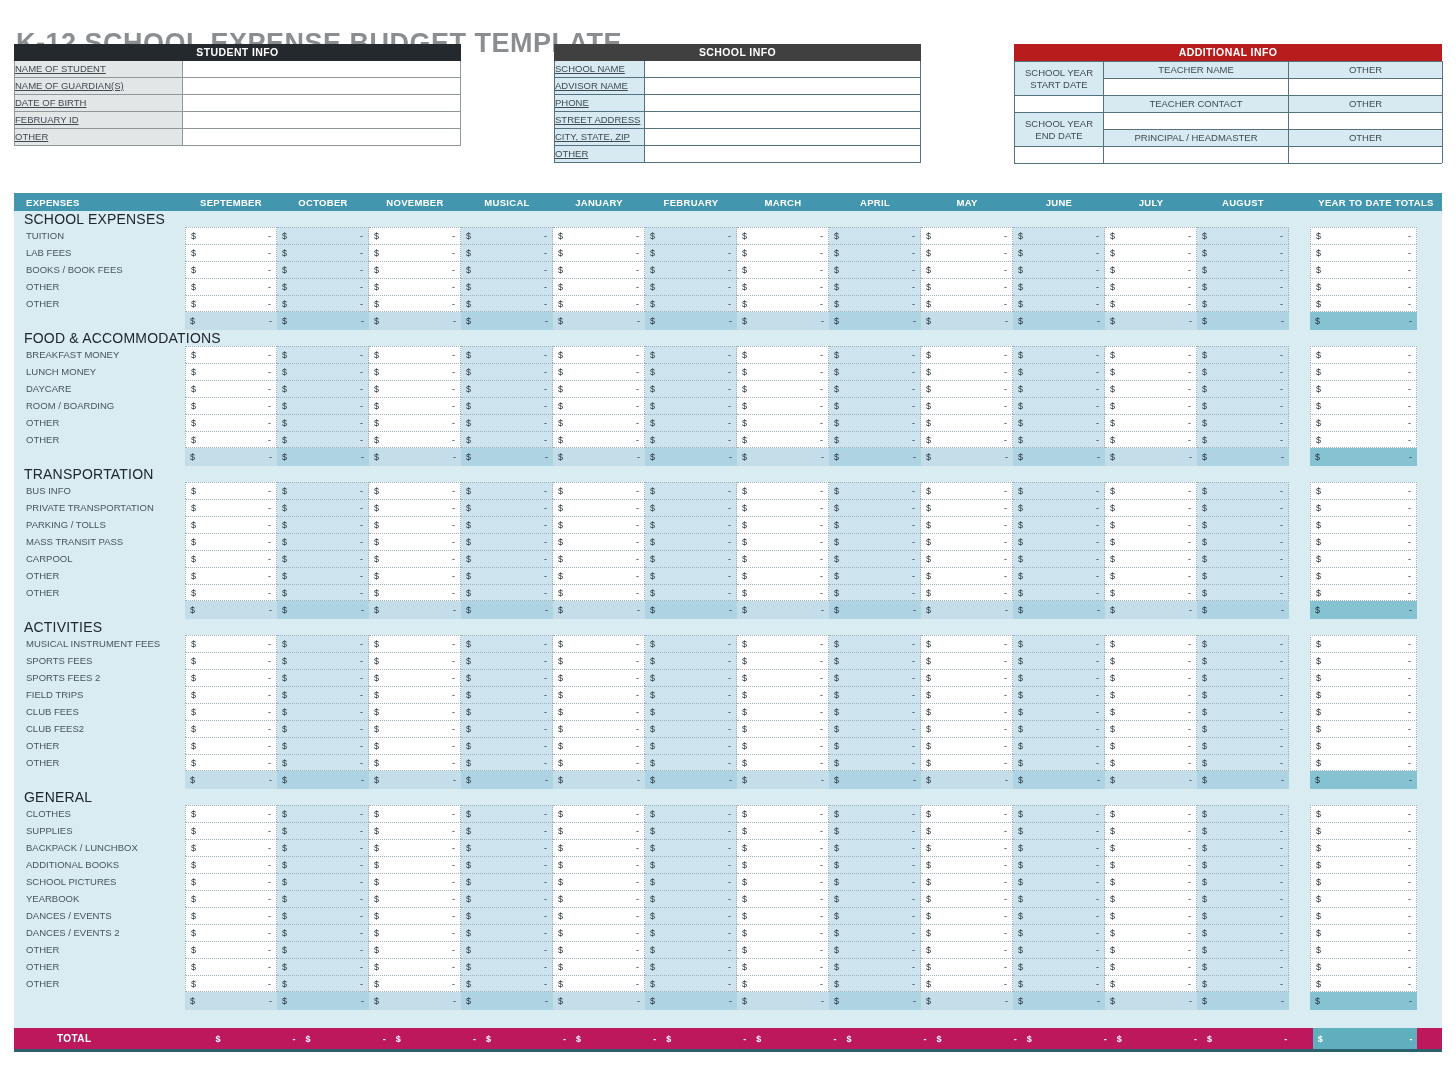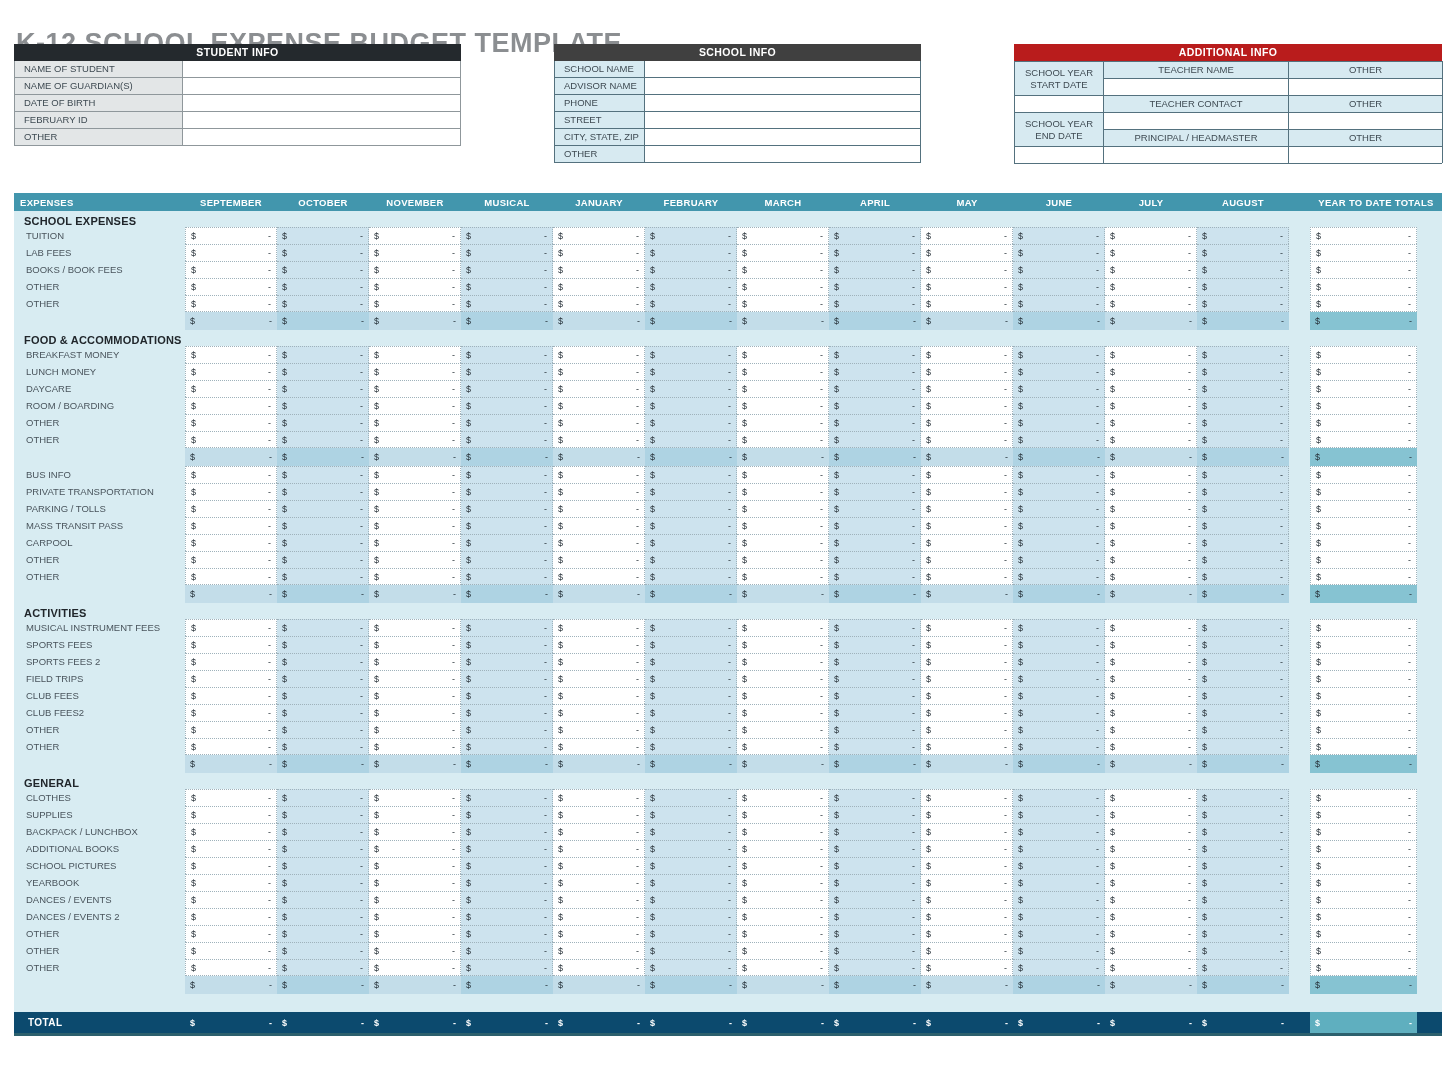--- a/index.html
+++ b/index.html
@@ -13,21 +13,21 @@
   
   .info-table{position:absolute;top:44px;box-sizing:border-box;font-size:9.5px;}
   .info-header{height:17px;line-height:17px;text-align:center;color:#ffffff;
                font-weight:bold;font-size:10.5px;letter-spacing:.4px;}
   .theme-dark{background:#24292d;}
   .theme-steel{background:#404040;}
   .theme-teal{background:#b91c1c;}
 
   .info-grid .irow{display:flex;height:17px;}
   .ilabel,.ivalue{box-sizing:border-box;height:17px;line-height:15px;}
-  .ilabel{padding-left:9px;color:#3e4a52;}
+  .ilabel{color:#3e4a52;text-decoration:underline;}
   .ivalue{background:#ffffff;flex:1;}
 
   #student-info{left:14px;width:447px;}
   #student-info .ilabel{width:169px;background:#e3e6e7;border:1px solid #8f979b;border-top:none;}
   #student-info .ivalue{border:1px solid #8f979b;border-top:none;border-left:none;}
 
   #school-info{left:554px;width:367px;}
   #school-info .ilabel{width:91px;background:#d7eaf1;border:1px solid #54717e;border-top:none;}
   #school-info .ivalue{border:1px solid #54717e;border-top:none;border-left:none;}
 
@@ -44,46 +44,46 @@
   #budget-grid{position:absolute;left:14px;top:193px;width:1428px;background:#d8ecf2;}
   .brow{display:flex;}
   .c-label{width:171px;box-sizing:border-box;}
   .c-m{width:92px;box-sizing:border-box;}
   .c-gap{width:21px;}
   .c-ytd{width:107px;box-sizing:border-box;}
   .c-fill{width:25px;}
 
   .head{height:18px;background:#4296ad;color:#ffffff;font-weight:bold;font-size:9.5px;letter-spacing:.3px;}
   .hc{display:flex;align-items:center;justify-content:center;box-sizing:border-box;}
-  .hc.c-label{justify-content:flex-start;padding-left:6px;}
+  .hc.c-label{justify-content:flex-start;padding-left:12px;}
   .hc.c-ytdh{width:153px;padding-left:21px;}
 
   .sec-title-row{height:16px;}
   .sec-title{width:100%;padding-left:10px;display:flex;align-items:flex-end;
-             font-size:11px;font-weight:bold;color:#20262b;letter-spacing:.2px;}
+             font-size:14px;font-weight:normal;color:#20262b;letter-spacing:.2px;}
 
   .data-row{height:17px;}
   .rlabel{padding-left:12px;font-size:9.5px;color:#49545c;display:flex;align-items:center;white-space:nowrap;}
 
   .money{display:flex;justify-content:space-between;align-items:center;padding:0 5px;
          font-size:9px;color:#2b353c;}
   .mcell{border-top:1px dotted #9fb2bb;border-right:1px dotted #9fb2bb;background:#ffffff;}
   .mcell.tint{background:#cde3ee;}
   .mcell.col-first{border-left:1px dotted #9fb2bb;}
   .row-last .mcell{border-bottom:1px dotted #9fb2bb;}
   .c-ytd.mcell{border-left:1px dotted #9fb2bb;}
 
   .sub-row{height:18px;}
   .sub-a{background:#c3dde9;}
   .sub-b{background:#aed3e3;}
   .sub-ytd{background:#86c3d2;}
   .sub-row .money{font-size:9px;color:#26323a;}
 
-  .total-row{height:24px;background:#0c4a6e;border-bottom:3px solid #2c606d;box-sizing:border-box;
-             margin-top:18px;}
+  .total-row{height:24px;background:#be185d;border-bottom:3px solid #2c606d;box-sizing:border-box;
+             margin-top:18px;padding-left:29px;}
   .total-row .c-label{display:flex;align-items:center;padding-left:14px;color:#ffffff;
                       font-weight:bold;font-size:10px;letter-spacing:.4px;}
   .total-row .money{color:#ffffff;font-weight:bold;}
   .total-ytd{background:#5fafbf;}
 </style>
 </head>
 <body>
 
 <h1 class="page-title">K-12 SCHOOL EXPENSE BUDGET TEMPLATE</h1>
 
@@ -922,20 +922,23 @@
         <span class="cur">$</span>
         <span class="dash">-</span>
       </div>
       <div class="c-gap"></div>
       <div class="c-ytd sub-ytd money">
         <span class="cur">$</span>
         <span class="dash">-</span>
       </div>
       <div class="c-fill"></div>
     </div>
+    <div class="brow sec-title-row">
+      <div class="sec-title">TRANSPORTATION</div>
+    </div>
     <div class="brow data-row">
       <div class="c-label rlabel">BUS INFO</div>
       <div class="c-m mcell plain col-first money">
         <span class="cur">$</span>
         <span class="dash">-</span>
       </div>
       <div class="c-m mcell tint money">
         <span class="cur">$</span>
         <span class="dash">-</span>
       </div>

